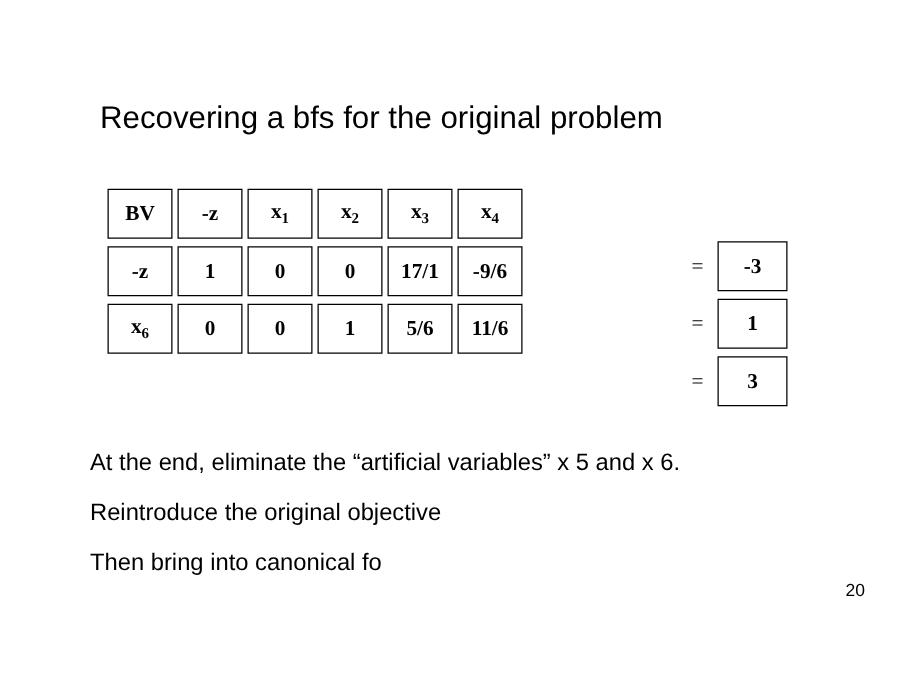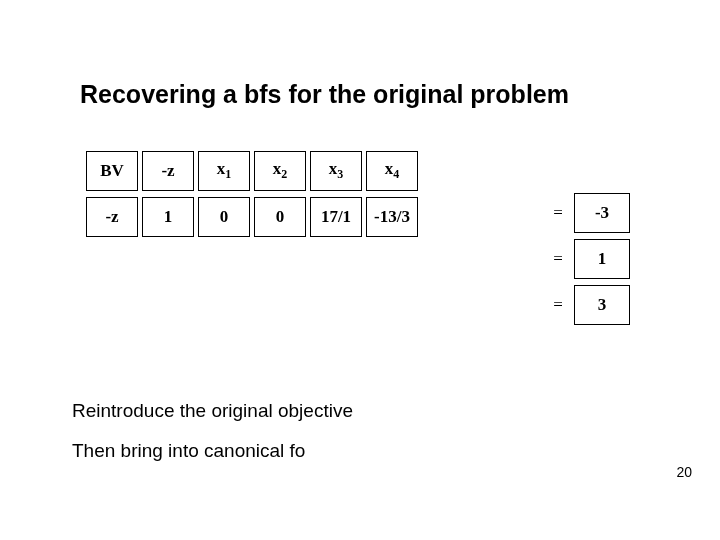--- a/index.html
+++ b/index.html
@@ -16,21 +16,21 @@
     position: relative;
     width: 720px;
     height: 540px;
     box-sizing: border-box;
   }
   .title {
     position: absolute;
     top: 80px;
     left: 80px;
     font-size: 25px;
-    font-weight: bold;
+    font-weight: normal;
   }
   .table-area {
     position: absolute;
     top: 145px;
     left: 82px;
     display: flex;
     align-items: flex-start;
   }
   .matrix {
     border-collapse: separate;
@@ -116,21 +116,29 @@
         <td class="hdr">x<span class="sub">2</span></td>
         <td class="hdr">x<span class="sub">3</span></td>
         <td class="hdr">x<span class="sub">4</span></td>
       </tr>
       <tr>
         <td class="hdr">-z</td>
         <td class="hdr">1</td>
         <td class="hdr">0</td>
         <td class="hdr">0</td>
         <td class="hdr">17/1</td>
-        <td class="hdr">-13/3</td>
+        <td class="hdr">-9/6</td>
+      </tr>
+      <tr>
+        <td class="hdr">x<span class="sub">6</span></td>
+        <td class="hdr">0</td>
+        <td class="hdr">0</td>
+        <td class="hdr">1</td>
+        <td class="hdr">5/6</td>
+        <td class="hdr">11/6</td>
       </tr>
     </tbody>
       </table>
 
     <div class="eqcol">
       <table>
         <tbody>
             <tr class="spacer-row">
               <td>&nbsp;</td>
               <td>&nbsp;</td>
@@ -146,18 +154,19 @@
         <tr>
           <td class="eq">=</td>
           <td class="rhs">3</td>
         </tr>
       </tbody>
         </table>
     </div>
 
   </div>
 
+  <div class="body-text line1">At the end, eliminate the “artificial variables” x 5 and x 6.</div>
   <div class="body-text line2">Reintroduce the original objective</div>
   <div class="body-text line3">Then bring into canonical fo</div>
 
   <div class="page-num">20</div>
 
 </div>
 
 </body></html>

